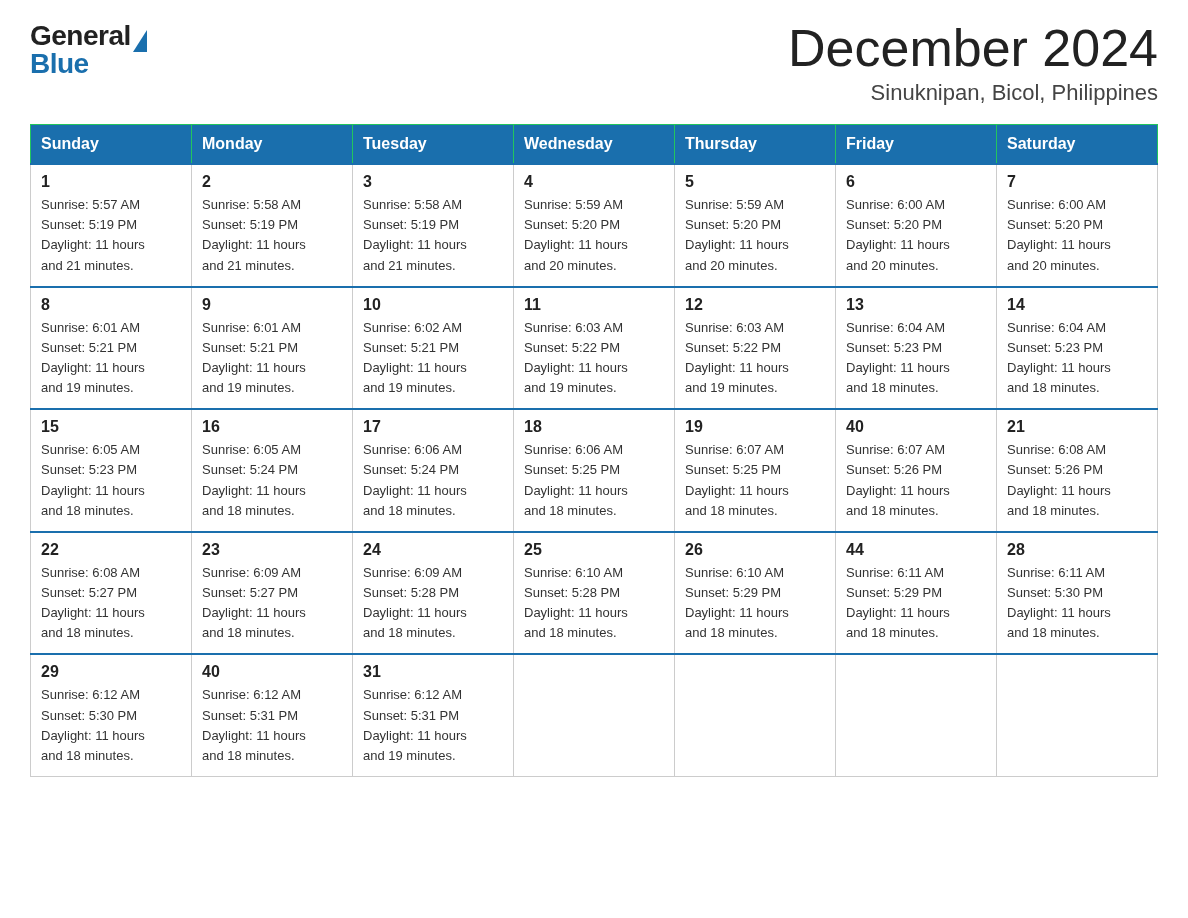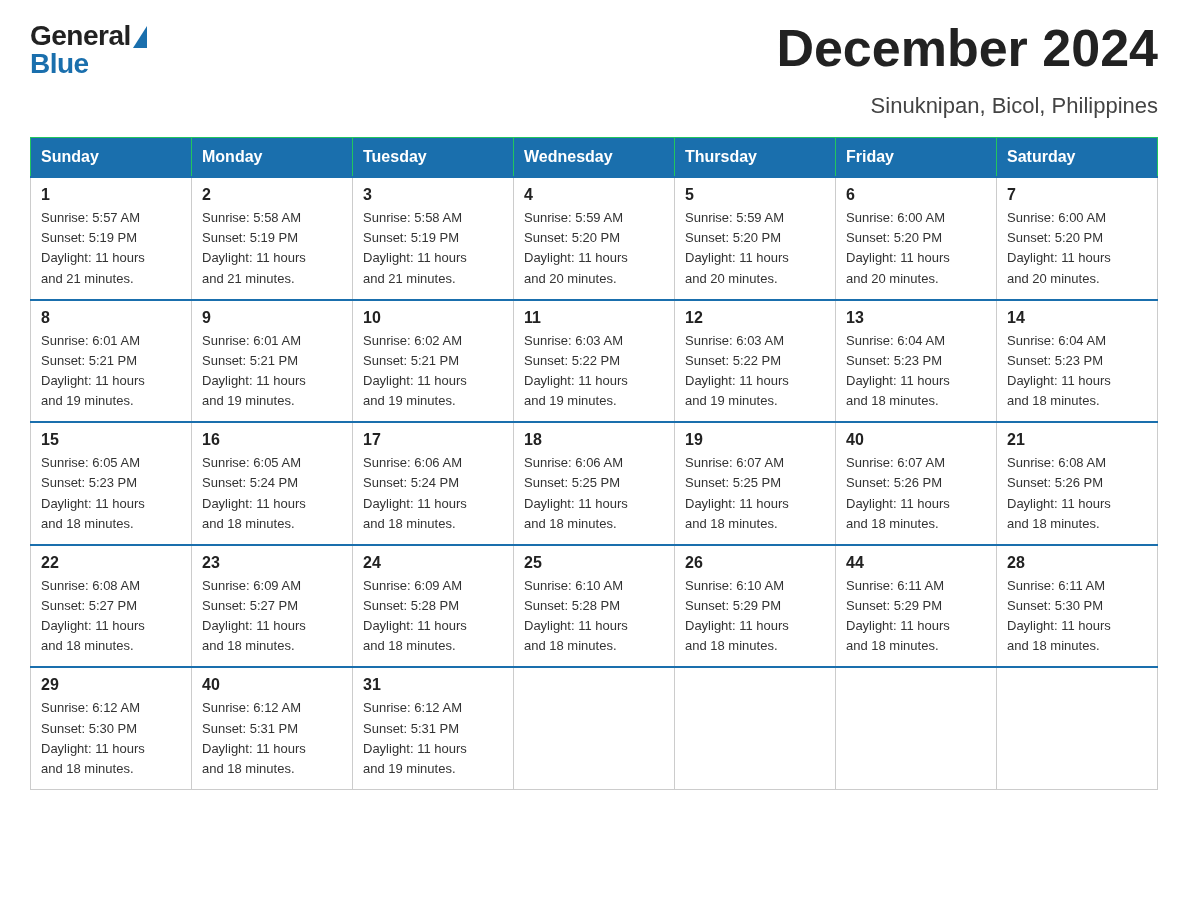--- a/index.html
+++ b/index.html
@@ -17,21 +17,21 @@
       align-items: flex-start;
       margin-bottom: 18px;
     }
     .logo {
       display: flex;
       flex-direction: column;
       align-items: flex-start;
     }
     .logo-top {
       display: flex;
-      align-items: center;
+      align-items: flex-end;
     }
     .logo-general {
       font-size: 28px;
       font-weight: bold;
       color: #222;
       letter-spacing: -0.5px;
     }
     .logo-triangle {
       width: 0;
       height: 0;
@@ -45,28 +45,28 @@
       font-weight: bold;
       color: #1a6fad;
       margin-top: -4px;
       letter-spacing: -0.5px;
     }
     .title-section {
       text-align: right;
     }
     .month-title {
       font-size: 52px;
-      font-weight: bold;
+      font-weight: normal;
       color: #222;
       line-height: 1.1;
     }
     .location-title {
       font-size: 22px;
       color: #444;
-      margin-top: 16px;
+      margin-top: 3px;
     }
     .calendar {
       width: 100%;
       border-collapse: collapse;
     }
     .calendar thead tr th {
       background-color: #1a6fad;
       color: #fff;
       font-size: 16px;
       font-weight: bold;

